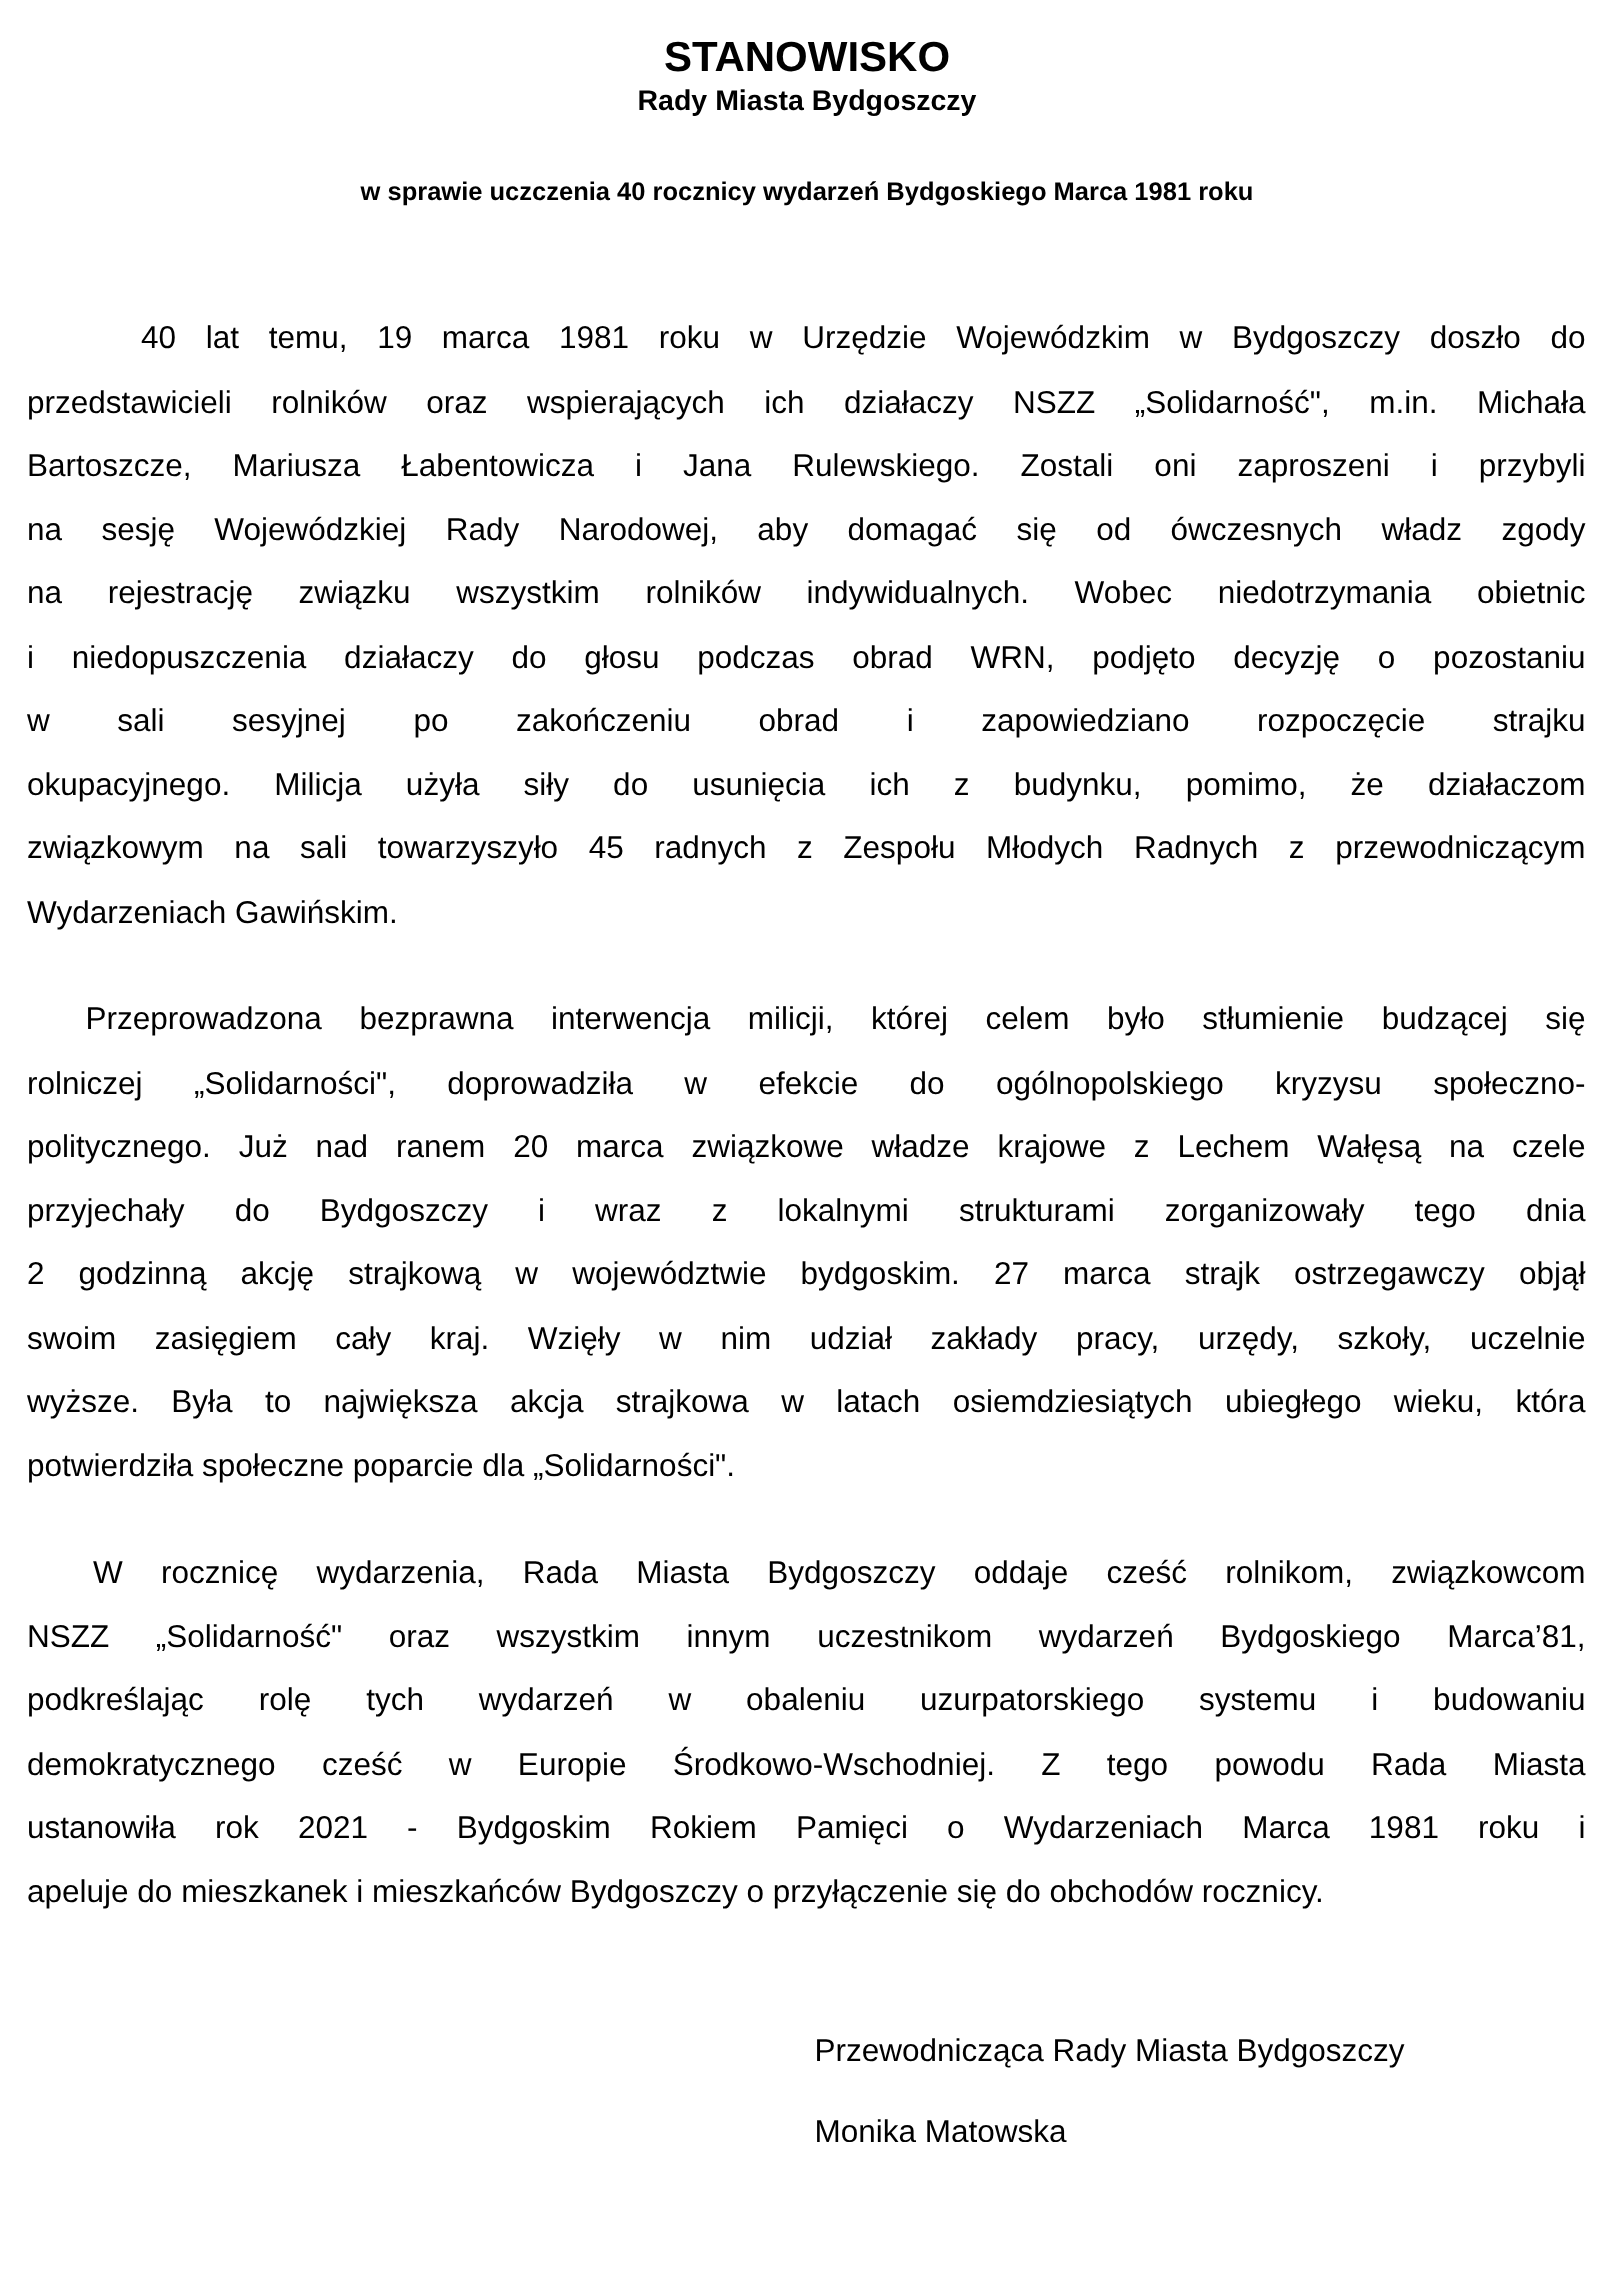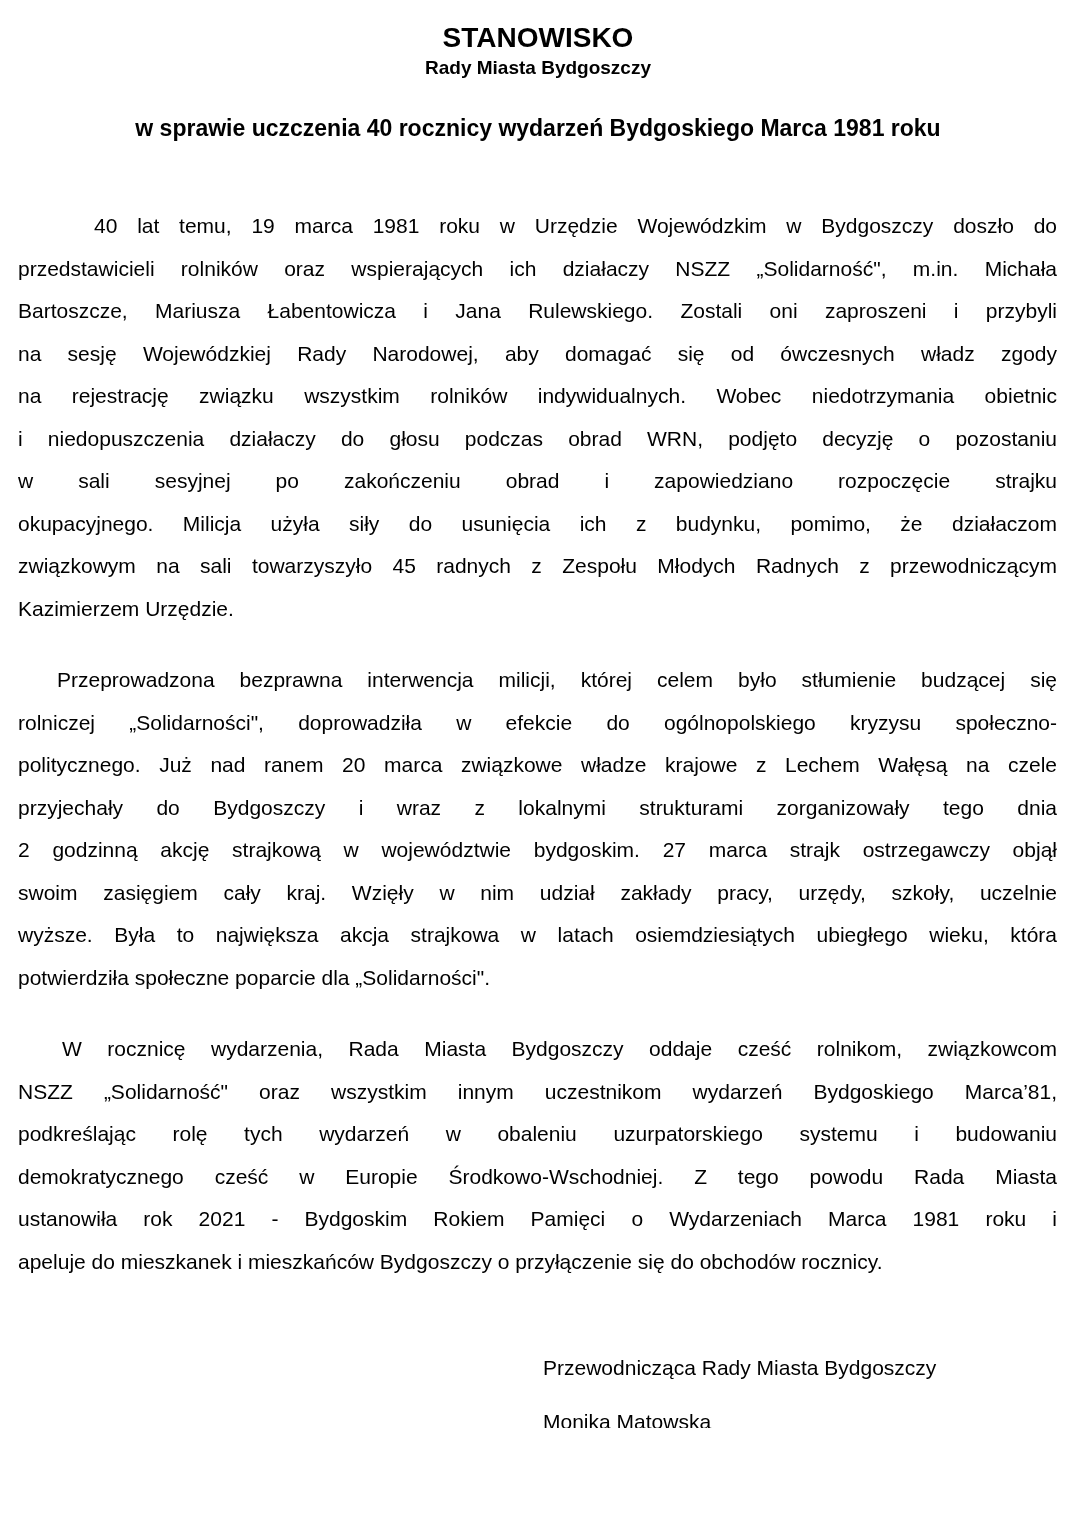--- a/index.html
+++ b/index.html
@@ -23,21 +23,21 @@
     font-weight: bold;
     line-height: 32px;
     letter-spacing: 0px;
   }
   .org {
     font-size: 19px;
     font-weight: bold;
     line-height: 28px;
   }
   .subject {
-    font-size: 23px;
+    font-size: 17px;
     font-weight: bold;
     margin-top: 33px;
     line-height: 26px;
   }
   .docbody {
     margin-top: 64px;
     padding: 0 19px 0 18px;
   }
   .para {
     margin: 0 0 29px 0;
@@ -85,21 +85,21 @@
     <div class="para">
       <div class="line ind1">40 lat temu, 19 marca 1981 roku w Urzędzie Wojewódzkim w Bydgoszczy doszło do</div>
       <div class="line">przedstawicieli rolników oraz wspierających ich działaczy NSZZ „Solidarność", m.in. Michała</div>
       <div class="line">Bartoszcze, Mariusza Łabentowicza i Jana Rulewskiego. Zostali oni zaproszeni i przybyli</div>
       <div class="line">na sesję Wojewódzkiej Rady Narodowej, aby domagać się od ówczesnych władz zgody</div>
       <div class="line">na rejestrację związku wszystkim rolników indywidualnych. Wobec niedotrzymania obietnic</div>
       <div class="line">i niedopuszczenia działaczy do głosu podczas obrad&nbsp;WRN, podjęto decyzję o pozostaniu</div>
       <div class="line">w sali sesyjnej po zakończeniu obrad i zapowiedziano rozpoczęcie strajku</div>
       <div class="line">okupacyjnego. Milicja&nbsp;użyła siły do usunięcia&nbsp;ich z&nbsp;budynku, pomimo, że działaczom</div>
       <div class="line">związkowym na sali towarzyszyło 45 radnych z Zespołu Młodych Radnych z przewodniczącym</div>
-      <div class="line last">Kazimierzem Urzędzie.</div>
+      <div class="line last">Wydarzeniach Gawińskim.</div>
     </div>
 
     <div class="para">
       <div class="line ind2">Przeprowadzona bezprawna interwencja milicji, której celem było stłumienie budzącej się</div>
       <div class="line">rolniczej „Solidarności", doprowadziła w efekcie do ogólnopolskiego kryzysu społeczno-</div>
       <div class="line">politycznego. Już nad ranem 20 marca związkowe władze krajowe z Lechem Wałęsą na czele</div>
       <div class="line">przyjechały do Bydgoszczy&nbsp;i&nbsp;wraz&nbsp;z lokalnymi strukturami zorganizowały tego dnia</div>
       <div class="line">2&nbsp;godzinną akcję&nbsp;strajkową&nbsp;w województwie bydgoskim. 27 marca strajk ostrzegawczy objął</div>
       <div class="line">swoim zasięgiem cały kraj.&nbsp;Wzięły w nim udział zakłady pracy, urzędy, szkoły, uczelnie</div>
       <div class="line">wyższe. Była to największa akcja strajkowa w latach osiemdziesiątych ubiegłego wieku, która</div>

